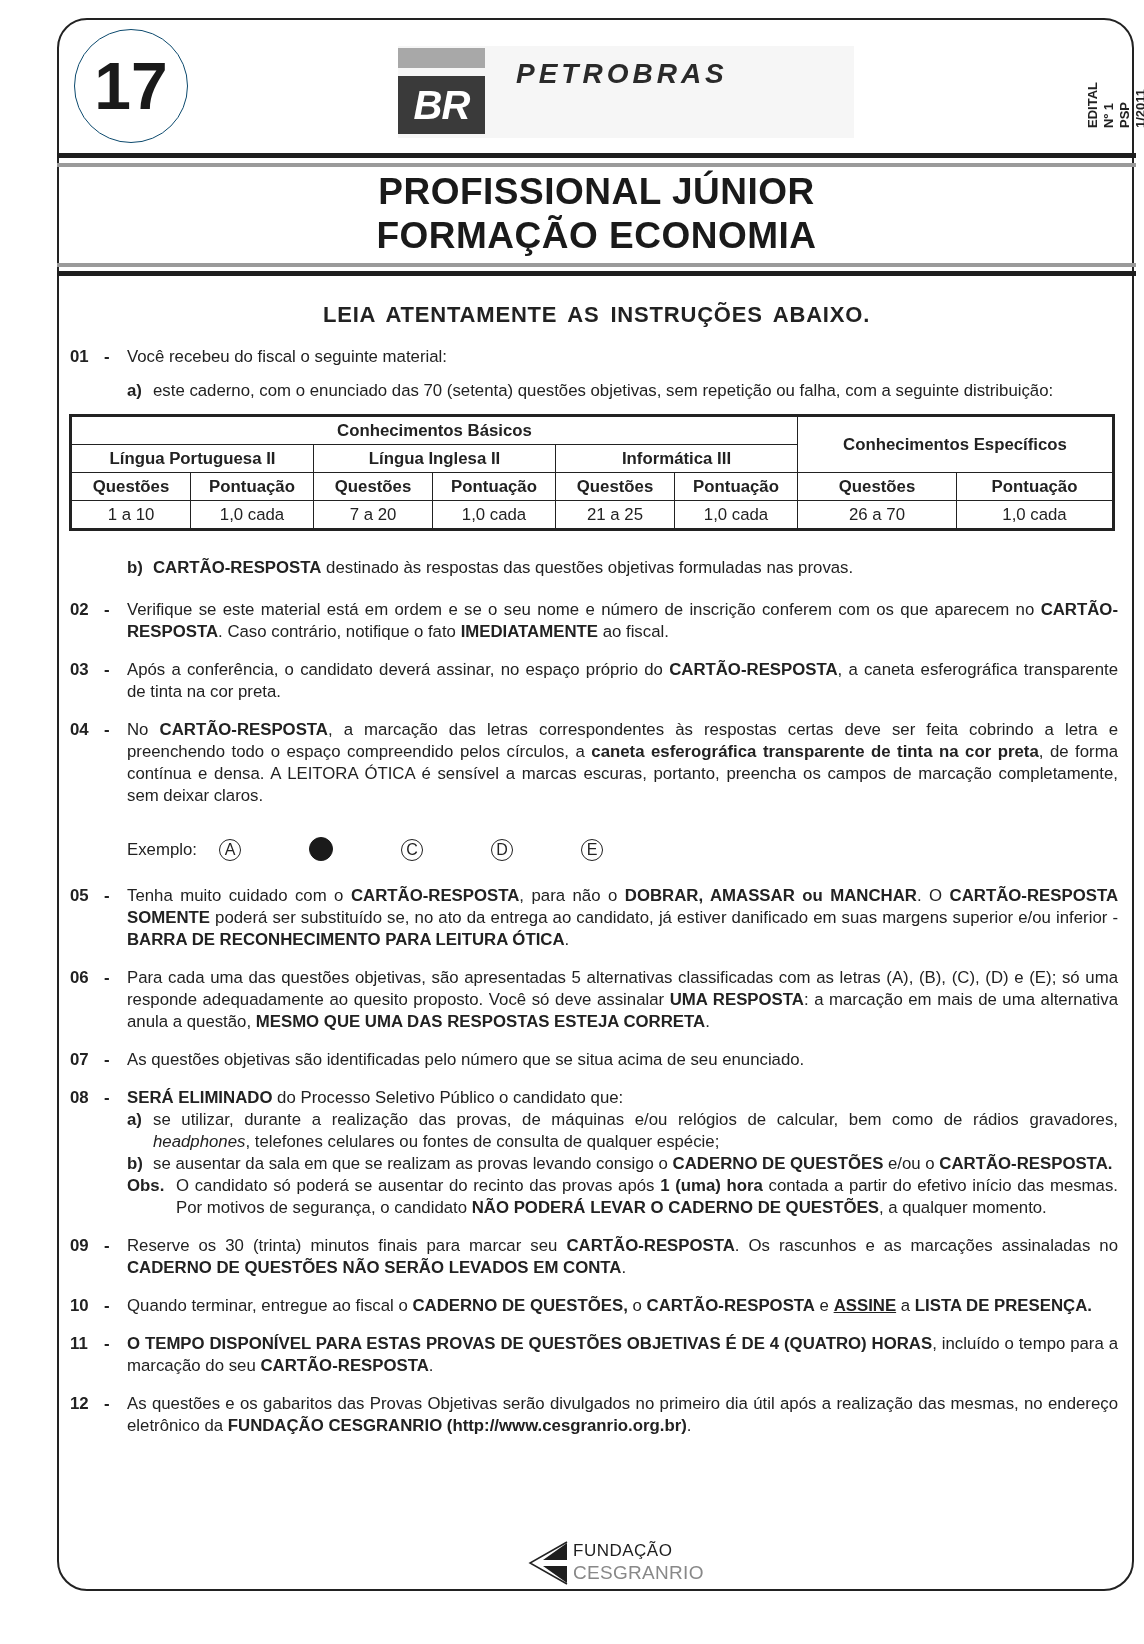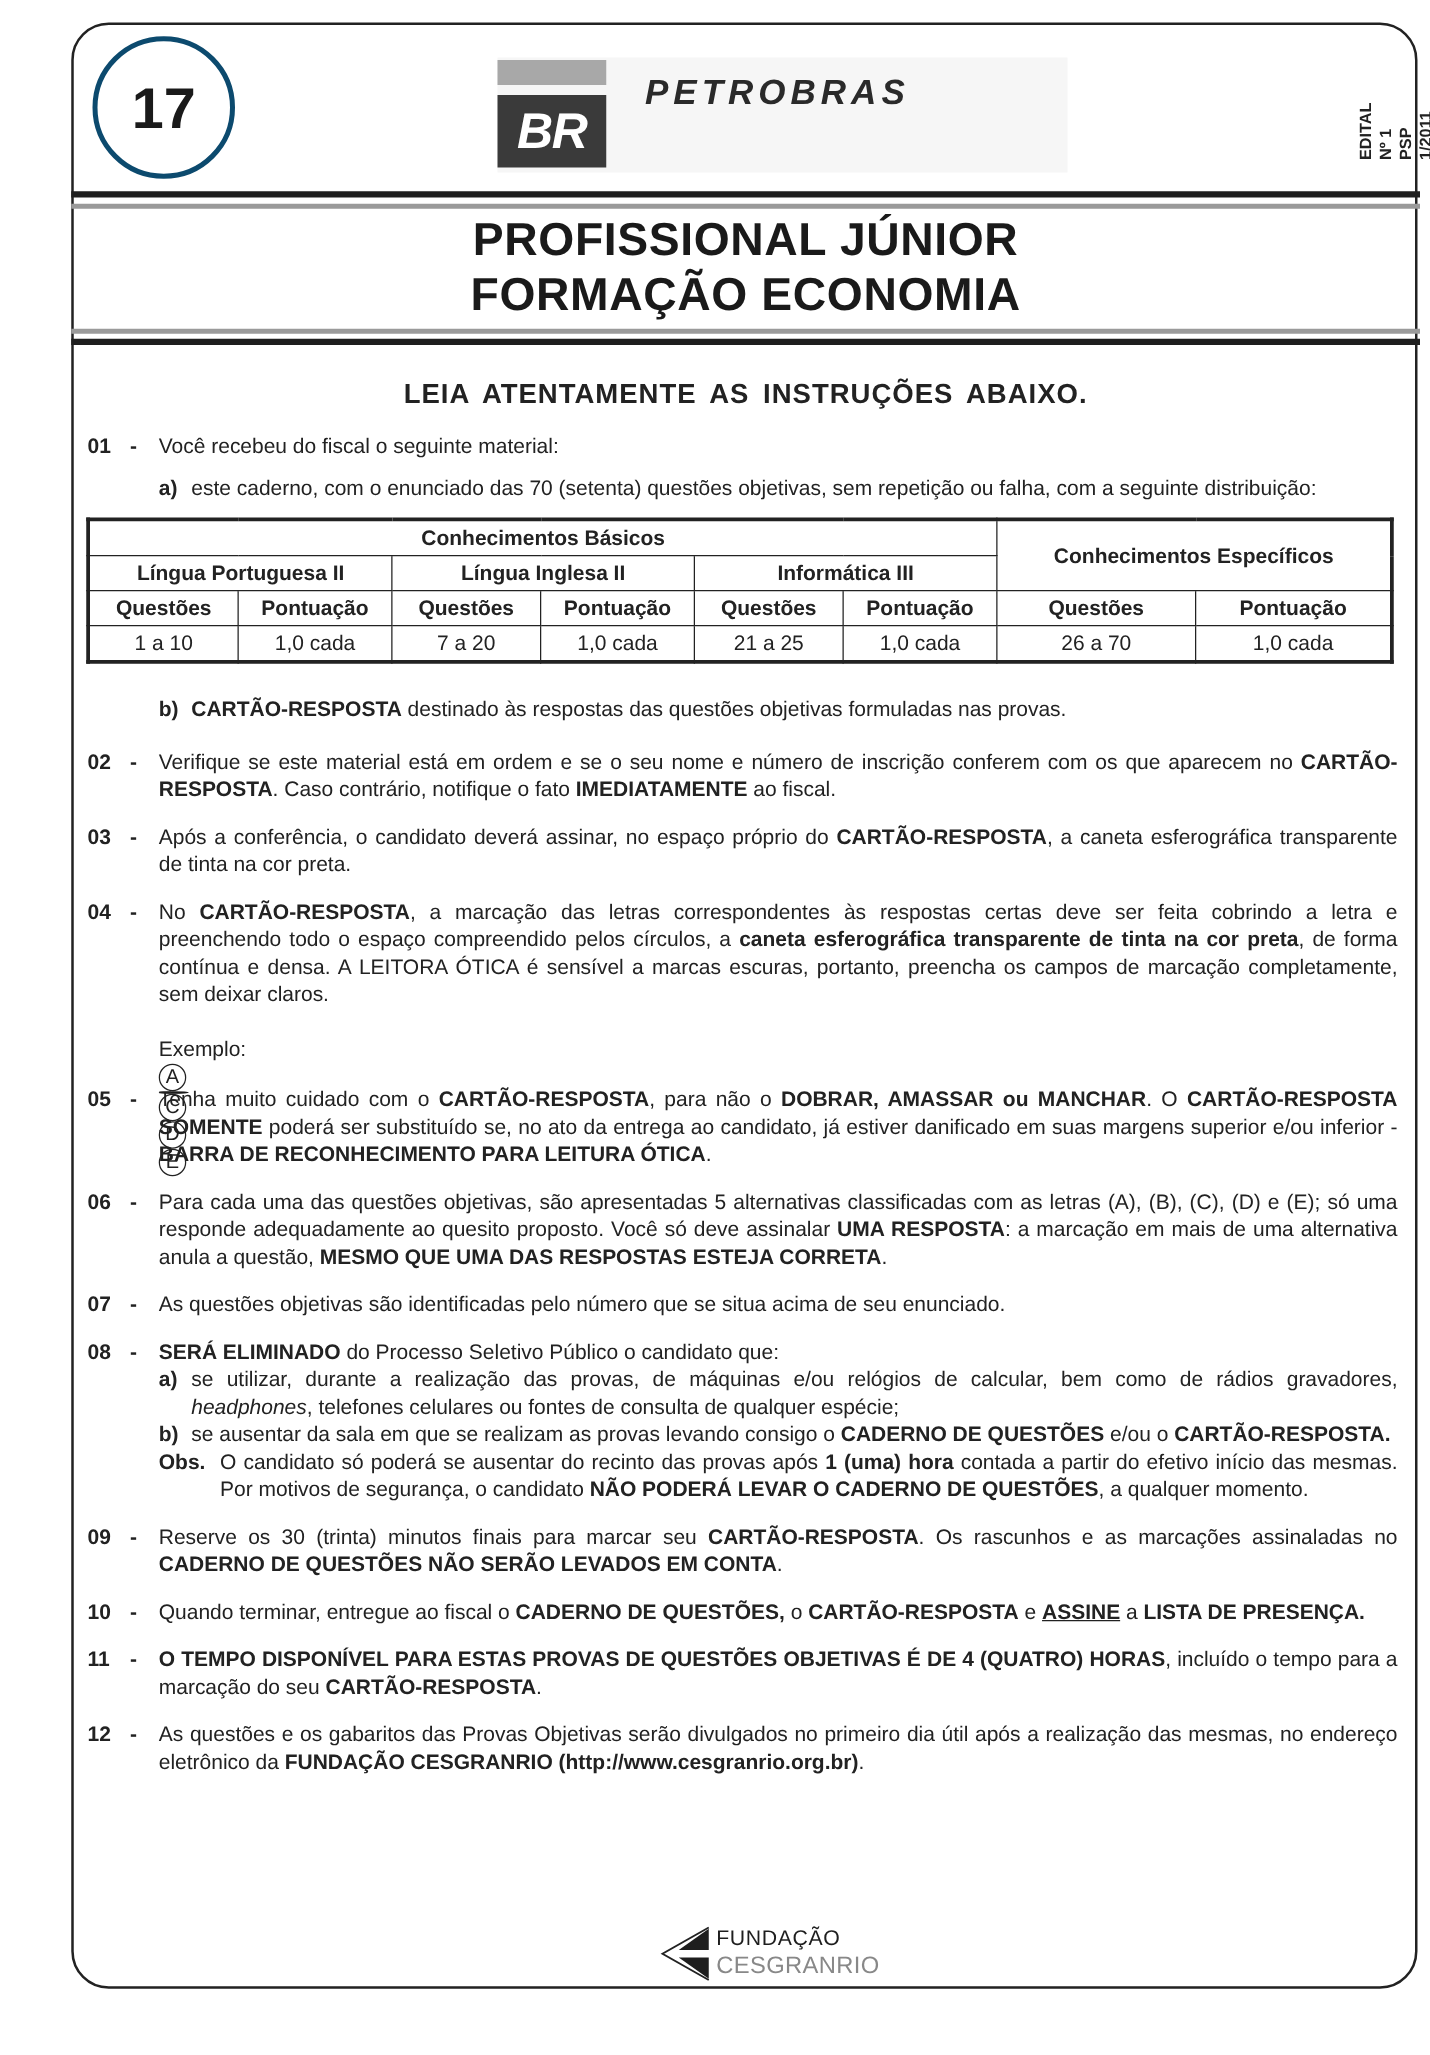--- a/index.html
+++ b/index.html
@@ -1,23 +1,23 @@
 <!DOCTYPE html>
 <html><head>
 <meta charset="utf-8">
 <style>
   html, body { margin:0; padding:0; background:#fff; }
   body { width:1144px; height:1644px; position:relative; overflow:hidden;
          font-family:"Liberation Sans", sans-serif; color:#222; }
   .frame { position:absolute; left:57px; top:18px; width:1077px; height:1573px;
            border:2px solid #222; border-radius:30px 30px 30px 30px; box-sizing:border-box; }
   .num-circle { position:absolute; left:74px; top:29px; width:114px; height:114px;
-           border:4px solid #0c4a6e; border-radius:50%; box-sizing:border-box;
+           border:1px solid #0c4a6e; border-radius:50%; box-sizing:border-box;
            display:flex; align-items:center; justify-content:center;
-           font-weight:bold; font-size:46px; color:#1a1a1a; }
+           font-weight:bold; font-size:66px; color:#1a1a1a; }
   .logo { position:absolute; left:398px; top:46px; width:456px; height:92px; background:#f6f6f6; }
   .logo .gray { position:absolute; left:0; top:2px; width:87px; height:20px; background:#a8a8a8; }
   .logo .br { position:absolute; left:0; top:30px; width:87px; height:58px; background:#3a3a3a;
               color:#fff; font-weight:bold; font-style:italic; font-size:40px;
               display:flex; align-items:center; justify-content:center; letter-spacing:-1px; }
   .logo .l1 { position:absolute; left:118px; top:12px; font-weight:bold; font-style:italic;
               font-size:28px; letter-spacing:4px; color:#2a2a2a; }
   .logo .l2 { position:absolute; left:118px; top:50px; font-style:italic; font-size:27px;
               letter-spacing:4px; color:#2a2a2a; }
   .edital { position:absolute; left:1085px; top:128px; transform-origin:0 0; transform:rotate(-90deg);
@@ -35,21 +35,21 @@
   .item { position:relative; padding-left:59px; text-align:justify; }
   .item .n { position:absolute; left:2px; top:0; font-weight:bold; }
   .item .d { position:absolute; left:36px; top:0; font-weight:bold; }
   b { font-weight:bold; }
   .sub { padding-left:26px; position:relative; }
   .sub .lt { position:absolute; left:0; font-weight:bold; }
   table.dist { border-collapse:collapse; width:1046px; margin:12px 0 0 1px; font-size:16.8px;padding-left:46px; }
   table.dist td { border:1.5px solid #222; text-align:center; height:27px; padding:0; }
   table.dist { border:3px solid #222; }
   table.dist .hd { font-weight:bold; }
-  .example { display:flex; align-items:flex-start; height:32px;flex-direction:column; }
+  .example { display:flex; align-items:flex-end; height:32px; }
   .bub { display:inline-flex; width:22px; height:22px; border:1.3px solid #222; border-radius:50%;
          align-items:center; justify-content:center; font-size:16px; box-sizing:border-box; }
   .bub.filled { background:#1a1a1a; border-color:#1a1a1a; width:24px; height:24px; }
   .cesg { position:absolute; left:527px; top:1540px; width:150px; height:46px; }
   .cesg .t1x { position:absolute; left:46px; top:1px; font-size:17px; color:#1e1e1e; letter-spacing:0.5px; }
   .cesg .t2x { position:absolute; left:46px; top:22px; font-size:19px; color:#888; letter-spacing:0.3px; }
 </style>
 </head>
 <body>
 
@@ -150,21 +150,21 @@
     <span style="width:68px;display:inline-block"></span>
     <span class="bub filled"></span>
     <span style="width:68px;display:inline-block"></span>
     <span class="bub">C</span>
     <span style="width:68px;display:inline-block"></span>
     <span class="bub">D</span>
     <span style="width:68px;display:inline-block"></span>
     <span class="bub">E</span>
   </div>
 
-  <div class="item" style="margin-top:8px">
+  <div class="item" style="margin-top:24px">
     <span class="n">05</span><span class="d">-</span>
     <span>Tenha muito cuidado com o </span><b>CARTÃO-RESPOSTA</b><span>, para não o </span><b>DOBRAR, AMASSAR ou MANCHAR</b><span>. O </span><b>CARTÃO-RESPOSTA SOMENTE</b><span> poderá ser substituído se, no ato da entrega ao candidato, já estiver danificado em suas margens superior e/ou inferior - </span><b>BARRA DE RECONHECIMENTO PARA LEITURA ÓTICA</b><span>.</span>
   </div>
 
   <div class="item" style="margin-top:16px">
     <span class="n">06</span><span class="d">-</span>
     <span>Para cada uma das questões objetivas, são apresentadas 5 alternativas classificadas com as letras (A), (B), (C), (D) e (E); só uma responde adequadamente ao quesito proposto. Você só deve assinalar </span><b>UMA RESPOSTA</b><span>: a marcação em mais de uma alternativa anula a questão, </span><b>MESMO QUE UMA DAS RESPOSTAS ESTEJA CORRETA</b><span>.</span>
   </div>
 
   <div class="item" style="margin-top:16px">

